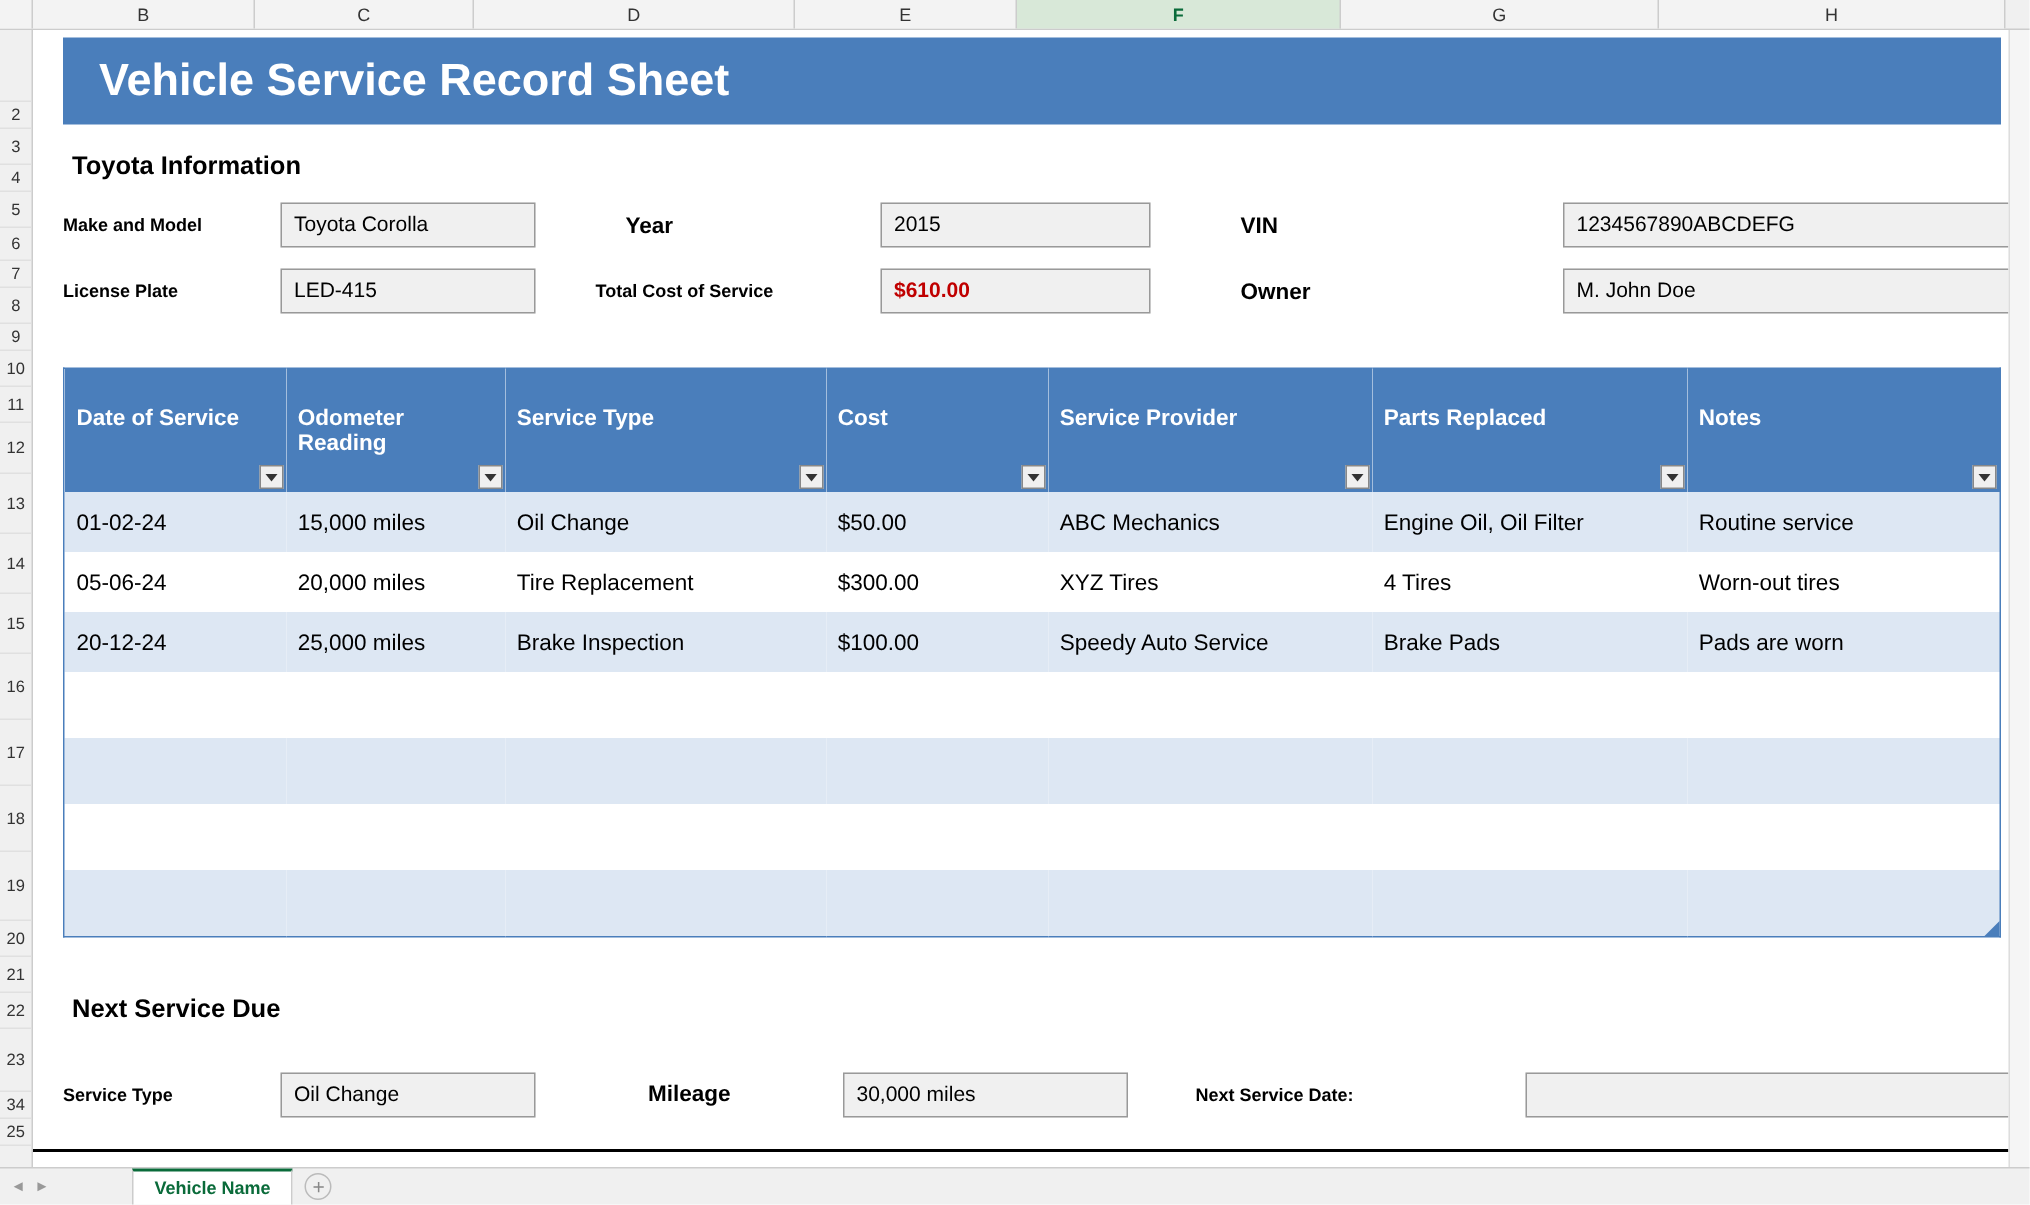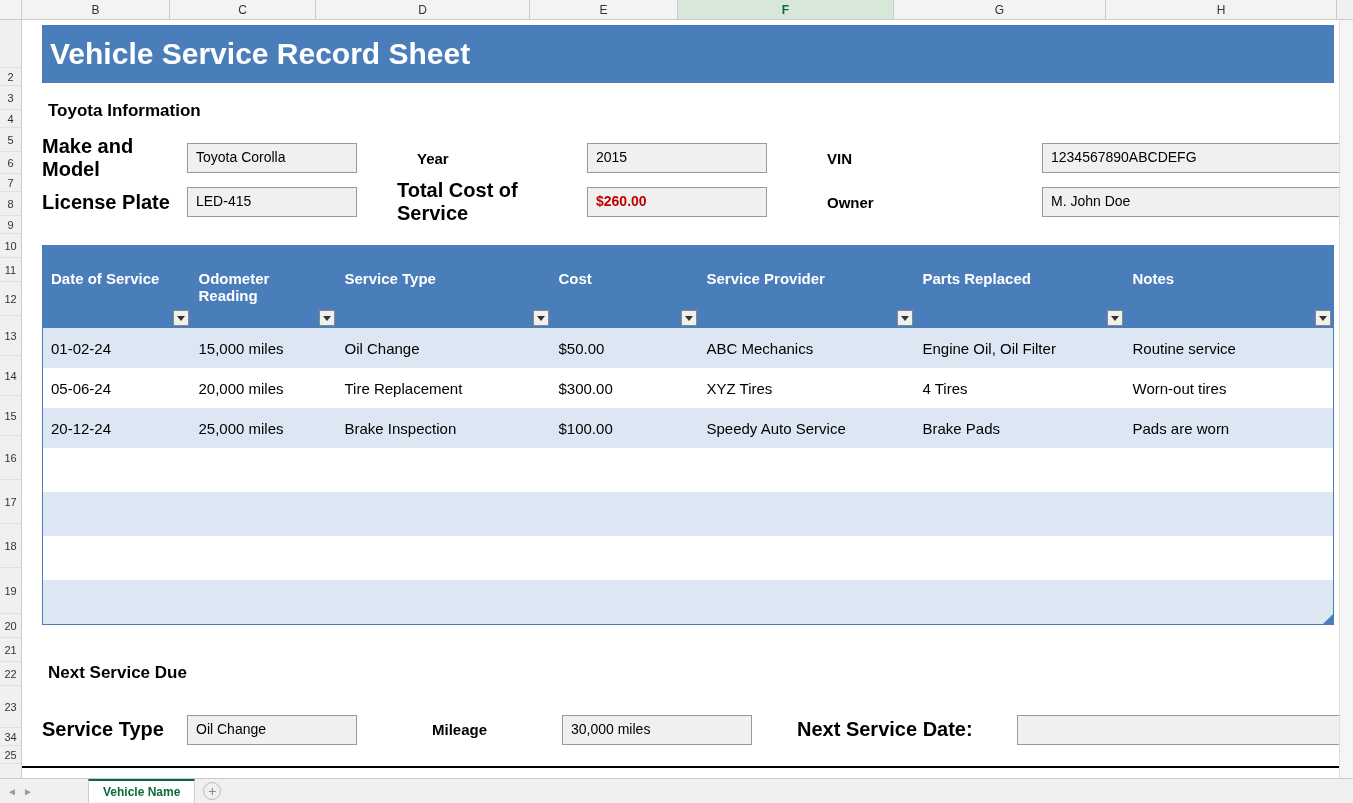--- a/index.html
+++ b/index.html
@@ -63,21 +63,21 @@
   position: absolute;
   left: 20px;
   top: 5px;
   right: 5px;
 }
 .title-bar {
   background: #4a7ebb;
   color: #fff;
   font-size: 30px;
   font-weight: bold;
-  padding: 12px 8px;
+  padding: 12px 24px;
   margin-bottom: 18px;
 }
 .section-heading {
   font-size: 17px;
   font-weight: bold;
   margin: 8px 0 14px 6px;
 }
 .info-row {
   display: grid;
   grid-template-columns: 145px 170px 60px 170px 180px 60px 170px 45px 340px;
@@ -85,21 +85,21 @@
   margin-bottom: 14px;
   height: 30px;
 }
 .info-row2 {
   display: grid;
   grid-template-columns: 145px 170px 40px 190px 180px 60px 170px 45px 340px;
   align-items: center;
   margin-bottom: 14px;
   height: 30px;
 }
-.label { font-weight: bold; font-size: 20px; }
+.label { font-weight: bold; font-size: 12px; }
 .label-right { font-weight: bold; font-size: 15px; text-align: left; }
 .input-box {
   border: 1px solid #999;
   background: #f0f0f0;
   padding: 5px 8px;
   height: 30px;
   font-size: 14px;
 }
 .input-box.red { color: #c00000; font-weight: bold; }
 .table-wrap { margin-top: 36px; }
@@ -279,21 +279,21 @@
       <div class="label label-right">VIN</div>
       <div></div>
       <div class="input-box">1234567890ABCDEFG</div>
     </div>
 
     <div class="info-row2">
       <div class="label">License Plate</div>
       <div class="input-box">LED-415</div>
       <div></div>
       <div class="label">Total Cost of Service</div>
-      <div class="input-box red">$260.00</div>
+      <div class="input-box red">$610.00</div>
       <div></div>
       <div class="label label-right">Owner</div>
       <div></div>
       <div class="input-box">M. John Doe</div>
     </div>
 
 
     <div class="table-wrap" style="position:relative">
       <table class="svc-table">
         <thead>

